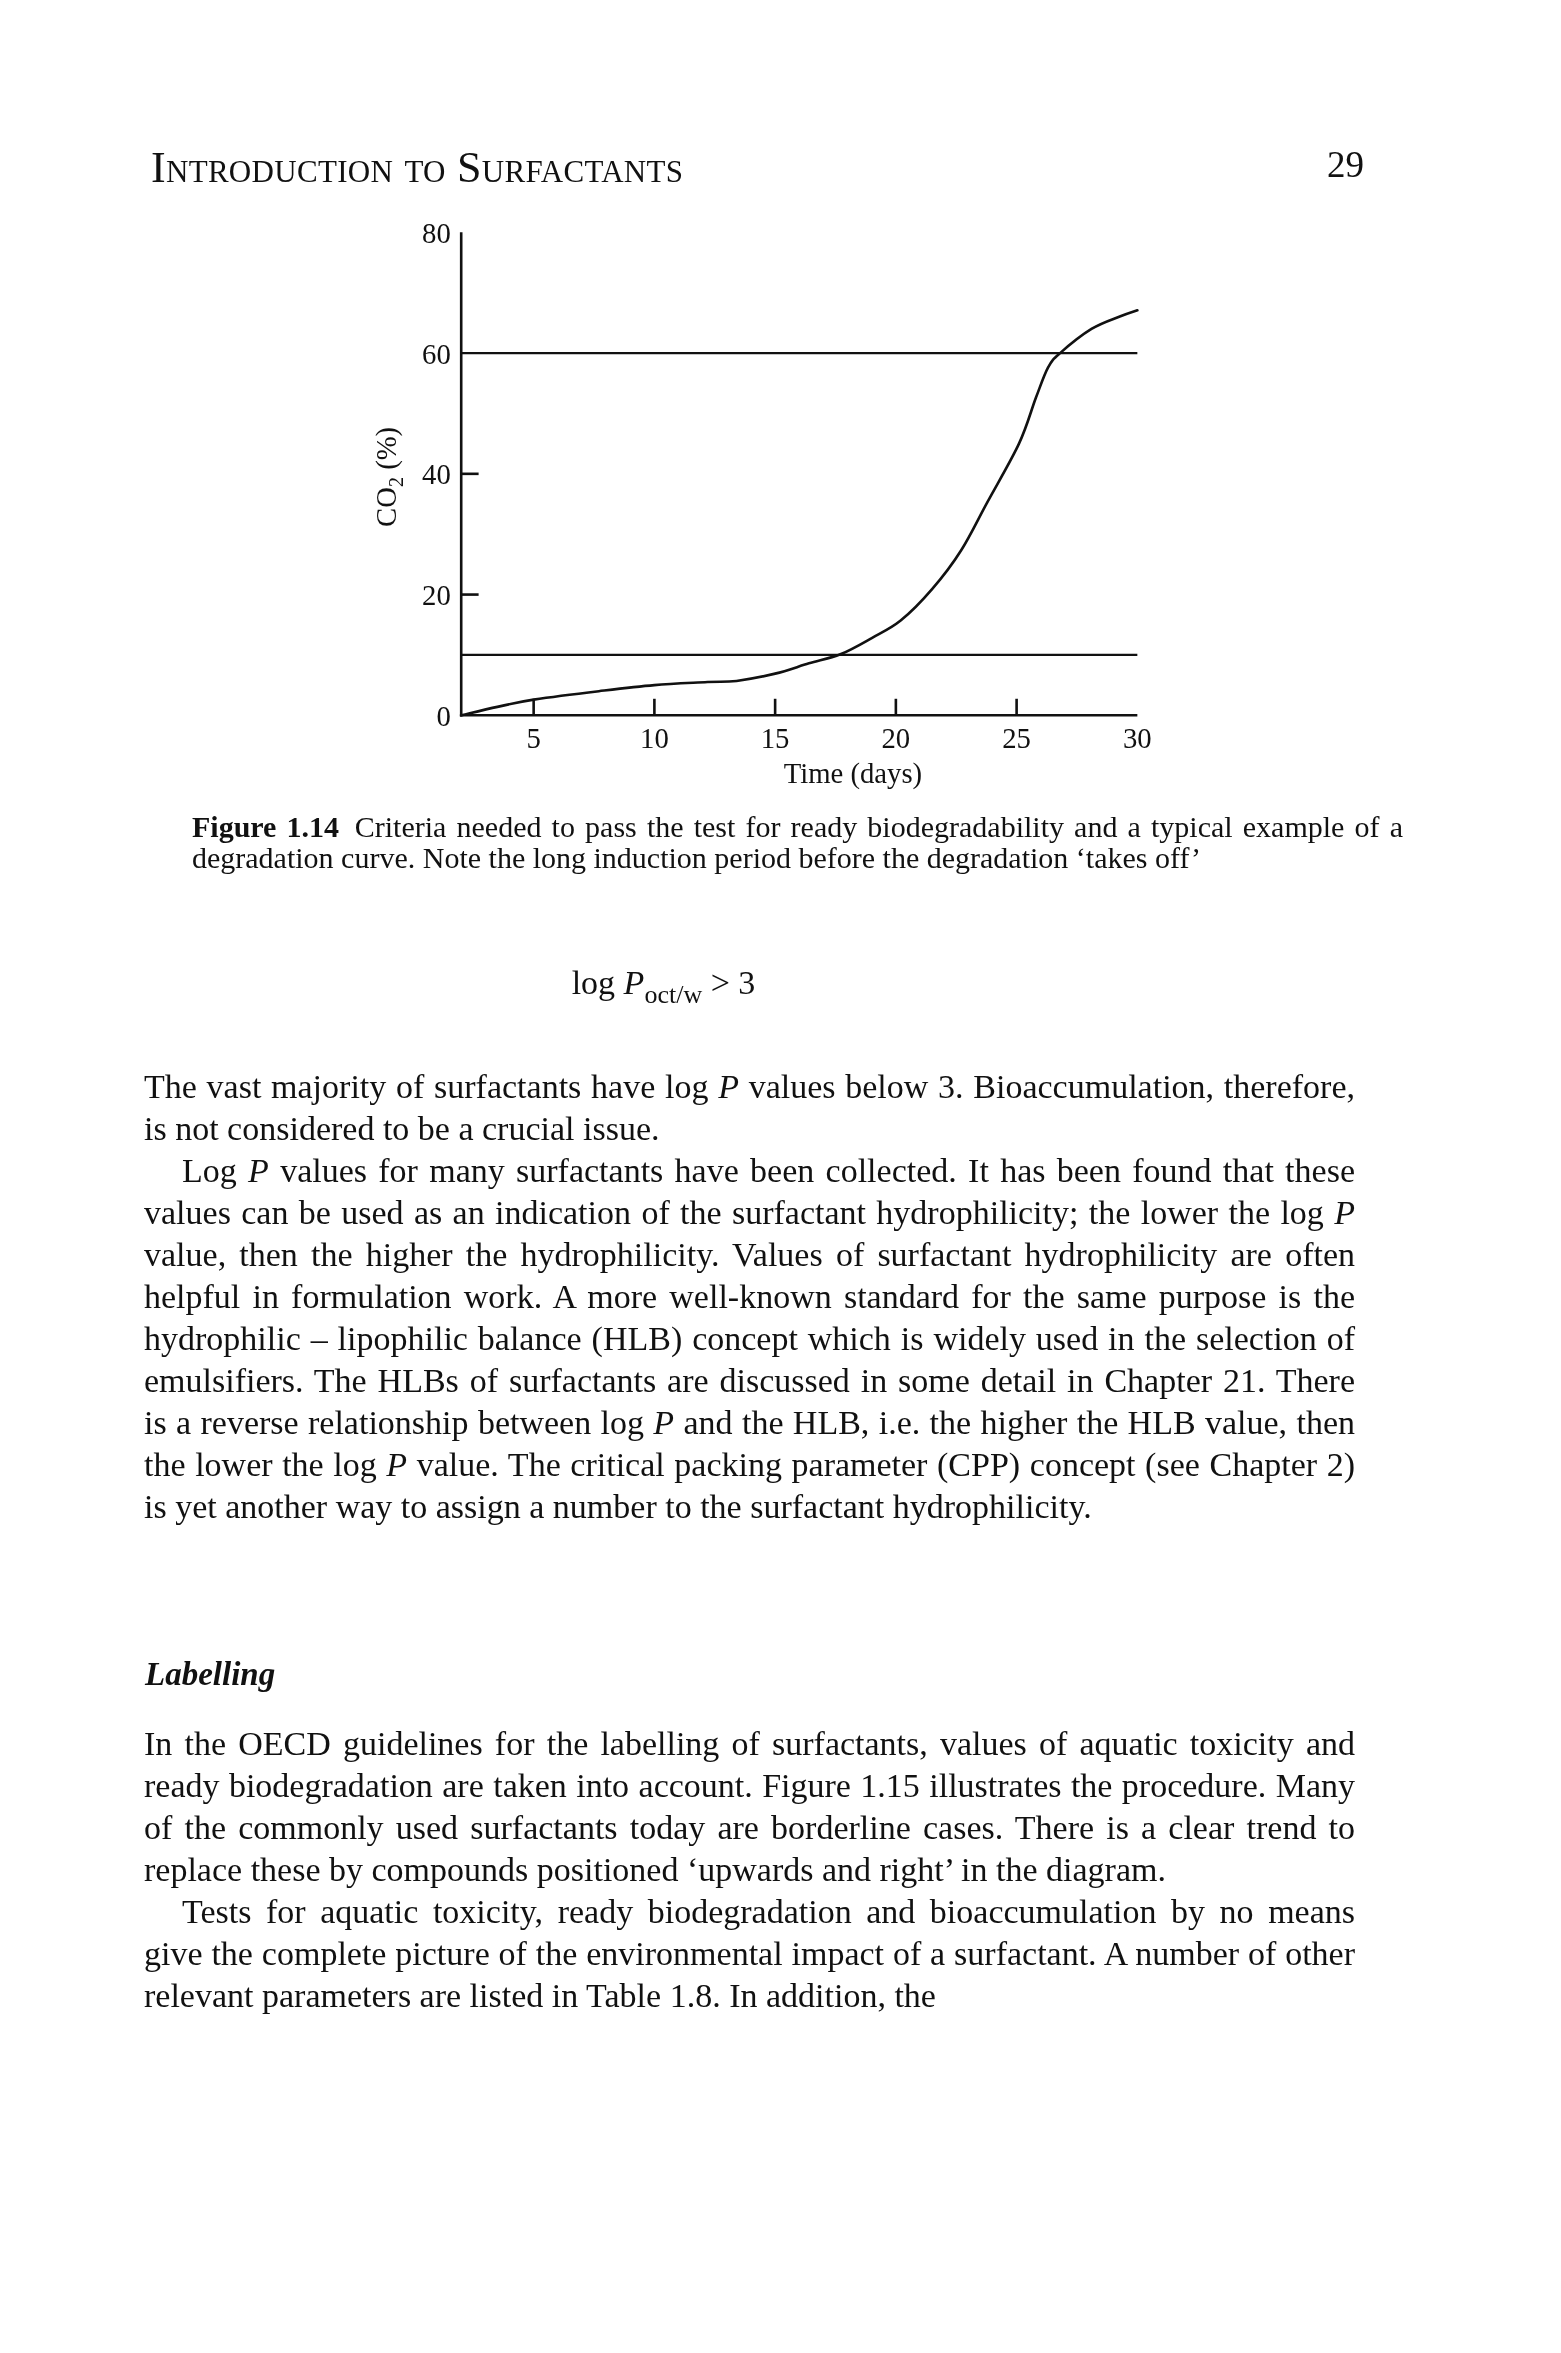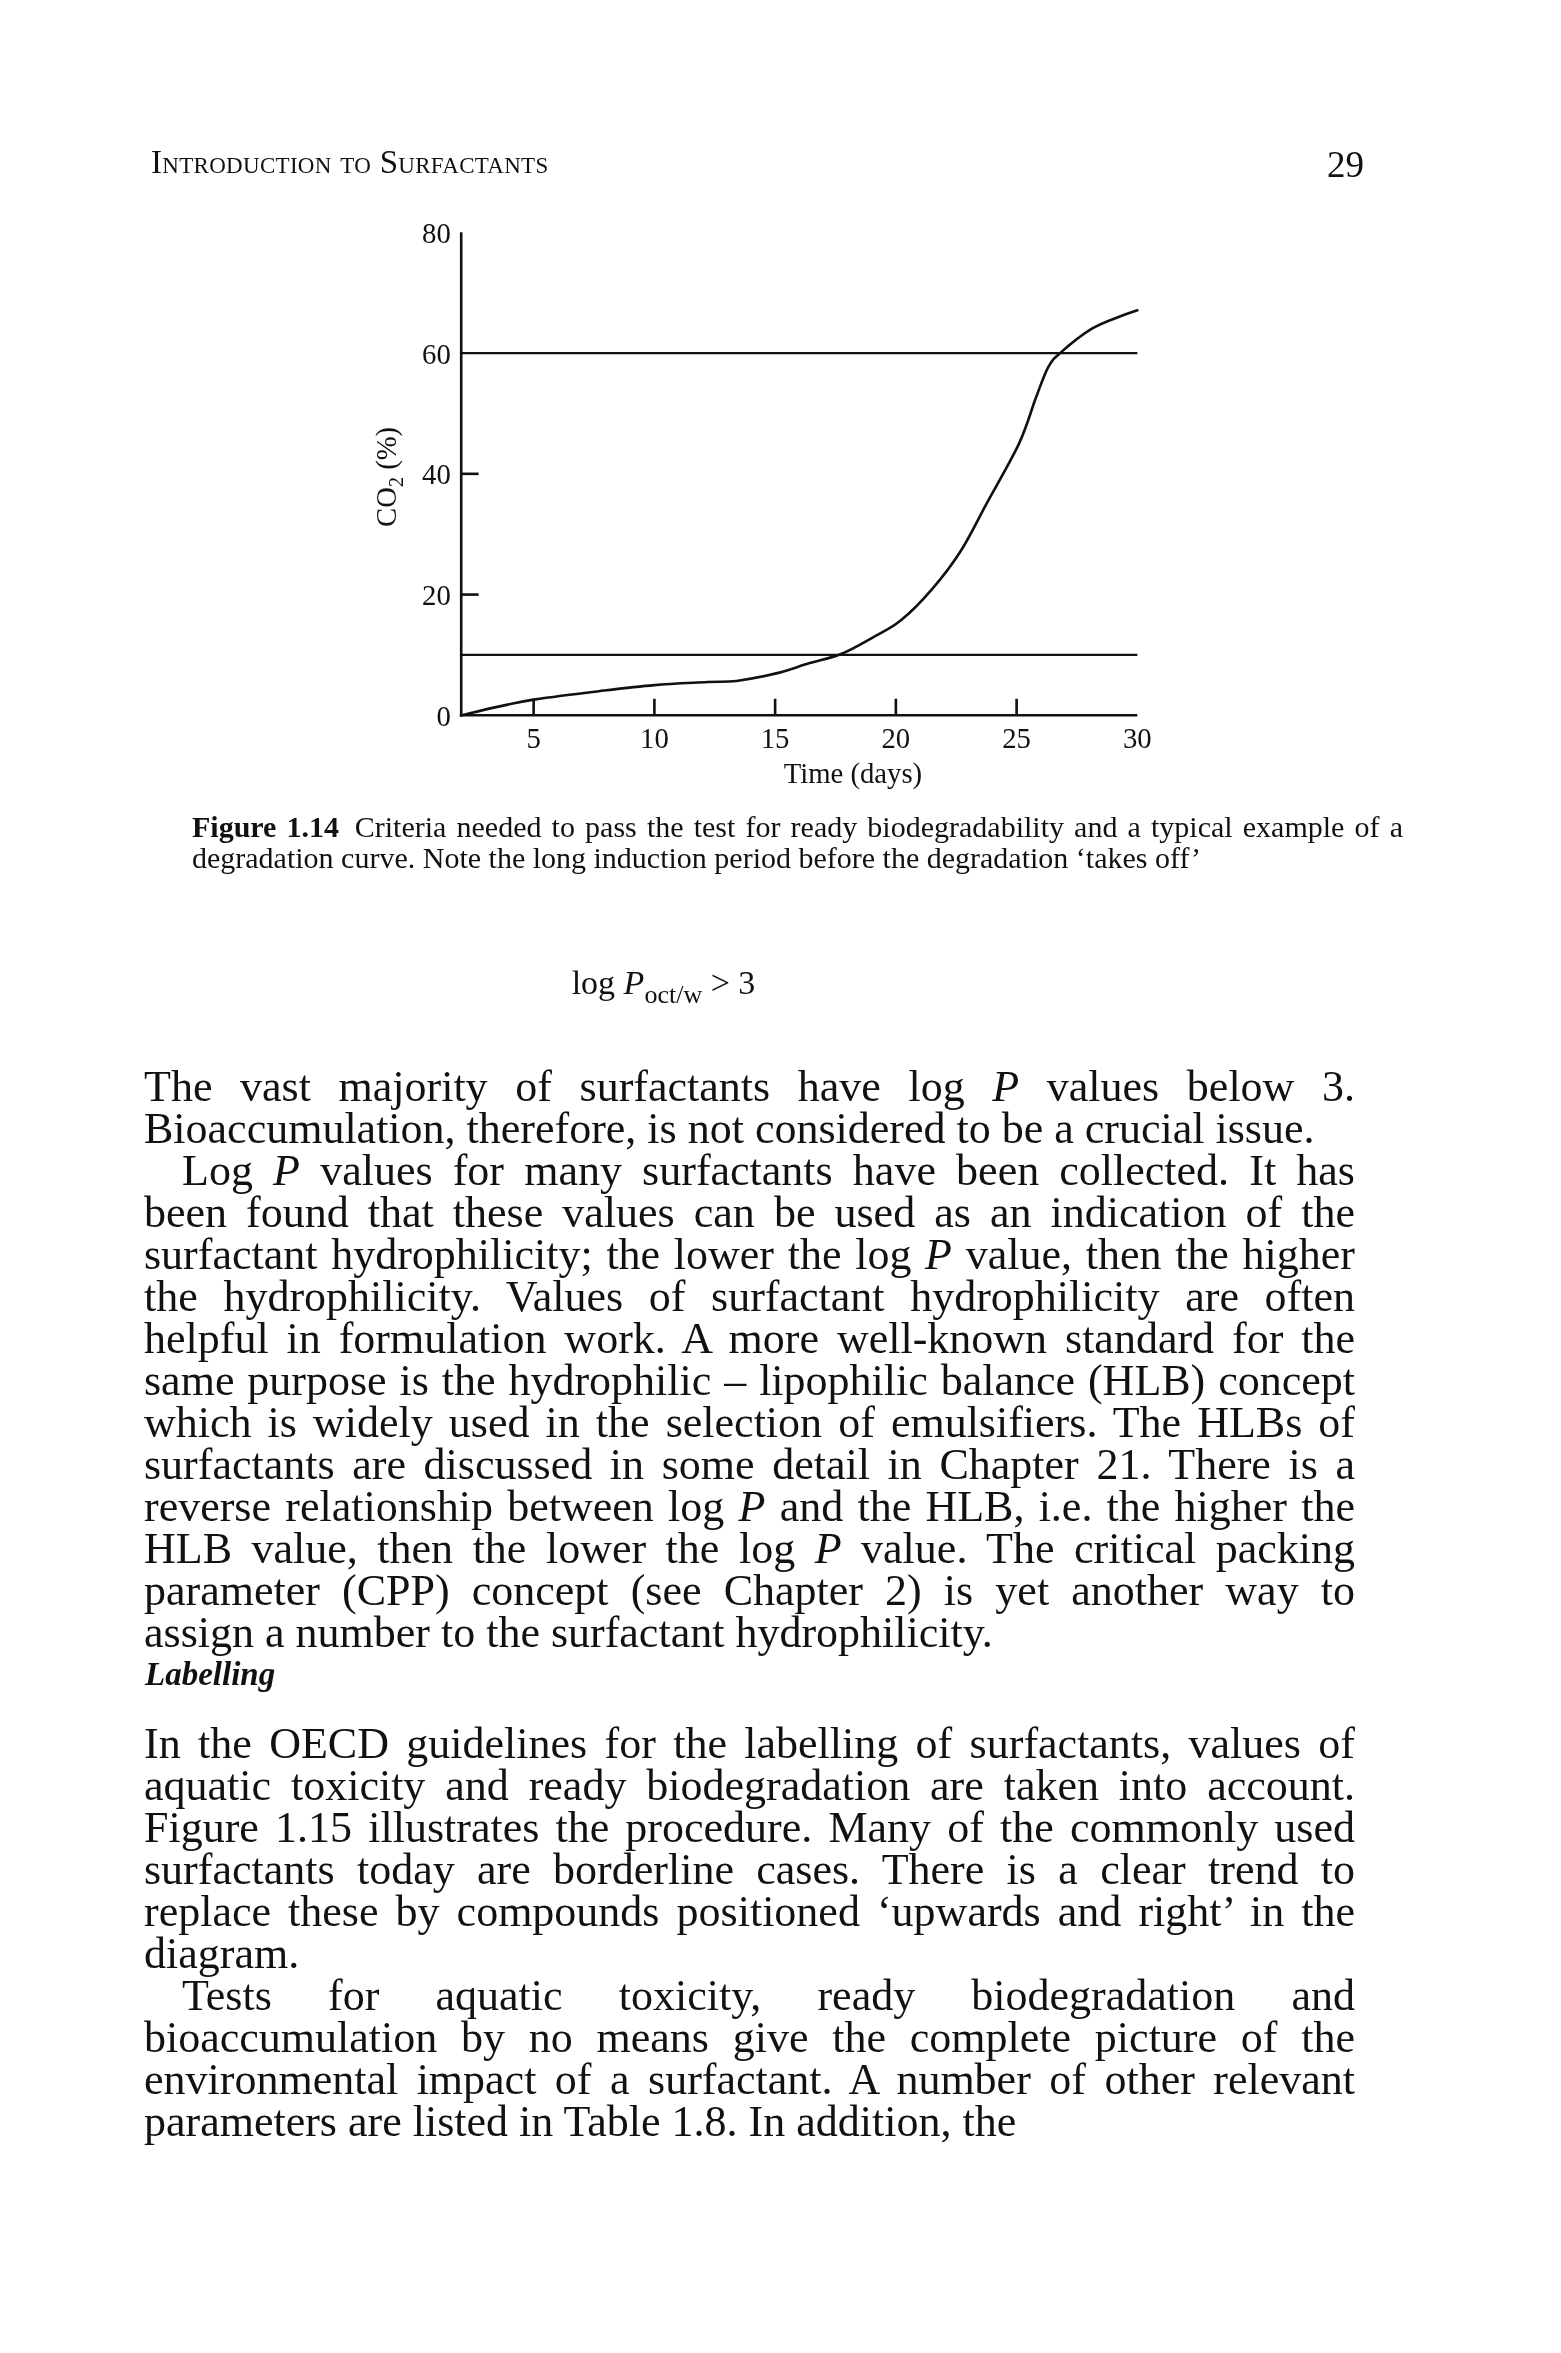--- a/index.html
+++ b/index.html
@@ -1,30 +1,30 @@
 <!DOCTYPE html>
 <html style="font-size:14px"><head>
 <meta charset="utf-8">
 <style>
   html, body { margin: 0; padding: 0; background: #ffffff; }
   body { width: 1562px; height: 2354px; position: relative; overflow: hidden;
          font-family: "Liberation Serif", "DejaVu Serif", serif; color: #111111; }
-  .running-head { position: absolute; left: 151px; top: 146px; font-size: 33px;
+  .running-head { position: absolute; left: 151px; top: 146px; font-size: 44px;
                   font-variant: small-caps; letter-spacing: 0.3px; line-height: 1; }
   .page-number { position: absolute; right: 198px; top: 146px; font-size: 37px; line-height: 1; }
   #chart { position: absolute; left: 0; top: 0; width: 1562px; height: 818px; }
   #chart text { font-family: "Liberation Serif", "DejaVu Serif", serif; fill: #111111; }
   .caption { position: absolute; left: 144px; top: 811px; width: 1211px; font-size: 30px;
              line-height: 31px; text-align: justify; margin-left: 48px; }
   .caption .fig-label { font-weight: bold; margin-right: 15.7px; }
   .equation { position: absolute; left: 0; width: 1266px; top: 966px; text-align: center;
               font-size: 34px; line-height: 1; padding-left: 61px; box-sizing: border-box; }
   .equation .var { font-style: italic; }
   .equation sub { font-size: 26px; vertical-align: -8.7px; }
-  .body-text { position: absolute; left: 144px; width: 1211px; font-size: 44px; line-height: 42px;
+  .body-text { position: absolute; left: 144px; width: 1211px; font-size: 34px; line-height: 42px;
                text-align: justify; }
   .body-text p { margin: 0; }
   .body-text p.indent { text-indent: 38px; }
   .body-text i { font-style: italic; }
   .section-heading { position: absolute; left: 145px; top: 1658px; font-size: 33px; font-style: italic;
                      font-weight: bold; line-height: 1; font-family: Liberation Serif, serif; }
 </style>
 </head>
 <body>
 

